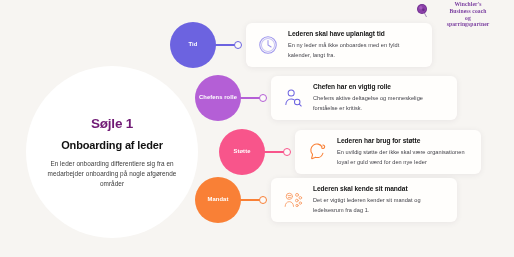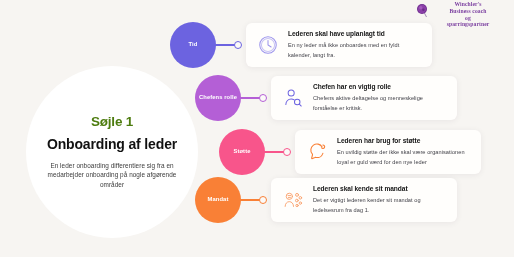--- a/index.html
+++ b/index.html
@@ -60,27 +60,27 @@
     flex-direction: column;
     align-items: center;
     justify-content: center;
     padding: 0 16px;
     box-sizing: border-box;
     text-align: center;
   }
   .hero-kicker {
     font-size: 13.5px;
     font-weight: bold;
-    color: #4d7c0f;
+    color: #701a75;
     text-underline-offset: 2px;
     letter-spacing: -.2px;
     margin-bottom: 7px;
   }
   .hero-title {
-    font-size: 14px;
+    font-size: 11px;
     font-weight: bold;
     color: #111111;
     line-height: 1.28;
     letter-spacing: -.15px;
     margin-bottom: 7px;
   }
   .hero-body {
     font-size: 6.4px;
     color: #3b3b3b;
     line-height: 1.55;

